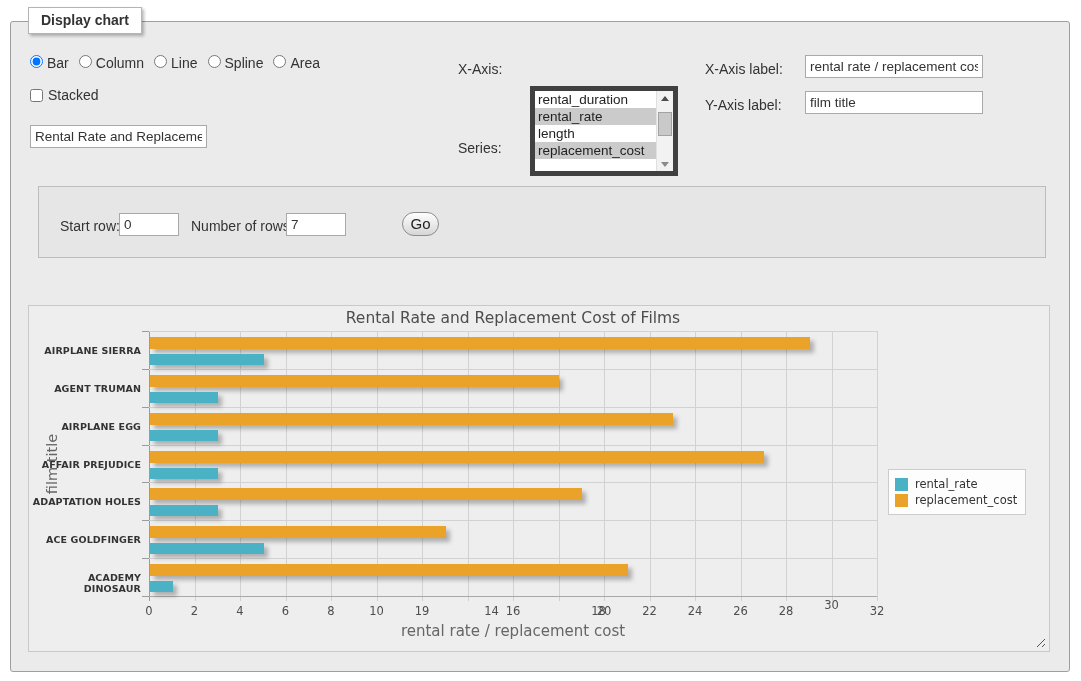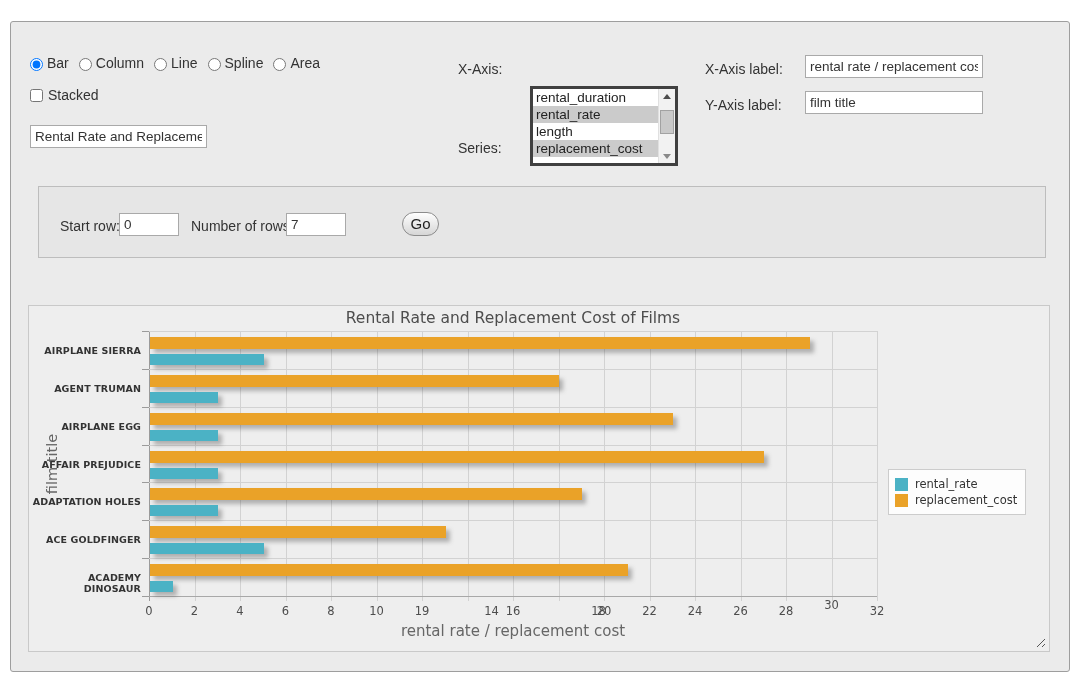--- a/index.html
+++ b/index.html
@@ -10,37 +10,37 @@
   .fieldset { position:absolute; left:10px; top:21px; width:1060px; height:651px;
               background:#ebebeb; border:1px solid #9e9e9e; border-radius:3px; }
   .legend-box { position:absolute; left:28px; top:7px; height:27px; padding:4px 12px;
                 background:#fff; border:1px solid #b5b5b5; box-shadow:2px 2px 3px rgba(0,0,0,.28);
                 font-size:14px; font-weight:bold; color:#333; z-index:5; }
 
   
   .ctl-label { position:absolute; font-size:14px; color:#333; }
   .right-al { text-align:left; }
   .radio-row { position:absolute; left:30px; top:55px; display:flex; align-items:center; font-size:14px; color:#333; }
-  .radio-row label { display:flex; align-items:flex-end; margin-right:10px; }
+  .radio-row label { display:flex; align-items:flex-start; margin-right:10px; }
   .radio-row input { margin-right:4px; }
   .check-row { position:absolute; left:30px; top:87px; display:flex; align-items:center; font-size:14px; color:#333; }
   .check-row input { margin-right:5px; }
 
   input[type=text] { background:#fff; border:1px solid #a9a9a9; font-family:"Liberation Sans",sans-serif;
                      font-size:13.5px; color:#333; padding:2px 4px; border-radius:0; }
 
   .title-input { position:absolute; left:30px; top:125px; width:177px; height:23px; }
 
   .select-box { position:absolute; left:530px; top:55px; width:153px; height:25px; background:#fff;
                 border:1px solid #a9a9a9; font-size:13.5px; color:#222; display:flex; align-items:center;
                 padding:0 6px; cursor:default; }
   .select-box .arrow { margin-left:auto; font-size:9px; color:#111; }
 
-  .listbox { position:absolute; left:530px; top:86px; width:148px; height:80px; background:#fff;
-             border:3px solid #404040; display:flex; }
+  .listbox { position:absolute; left:530px; top:86px; width:148px; height:90px; background:#fff;
+             border:5px solid #404040; display:flex; }
   .lb-items { flex:1; overflow:hidden; }
   .lb-item { height:17px; line-height:17px; font-size:13.5px; color:#222; padding:0 3px; white-space:nowrap; }
   .lb-item.selected { background:#cbcbcb; }
   .lb-scroll { width:17px; background:#f2f2f2; border-left:1px solid #e0e0e0; display:flex; flex-direction:column; align-items:center; }
   .sb-btn { width:100%; height:14px; display:flex; align-items:center; justify-content:center; }
   .tri-up { width:0; height:0; border-left:4px solid transparent; border-right:4px solid transparent; border-bottom:5px solid #4d4d4d; }
   .tri-down { width:0; height:0; border-left:4px solid transparent; border-right:4px solid transparent; border-top:5px solid #8a8a8a; }
   .sb-track { flex:1; width:100%; position:relative; }
   .sb-thumb { position:absolute; left:1px; right:1px; top:7px; height:24px; background:#c9c9c9; border:1px solid #a2a2a2; }
 
@@ -73,20 +73,21 @@
   .resize-handle { position:absolute; right:4px; bottom:4px; width:11px; height:11px;
                    background:repeating-linear-gradient(135deg,#555 0 1px,transparent 1px 3.2px);
                    clip-path:polygon(100% 0,100% 100%,0 100%); cursor:se-resize; }
 </style>
 </head>
 <body>
 
 <div id="stage">
 
   <div class="fieldset"></div>
+  <div class="legend-box">Display chart</div>
 
   <div class="radio-row" id="radio-row">
       <label>
         <input type="radio" name="charttype" checked="" style="">
         <span>Bar</span>
       </label>
       <label>
         <input type="radio" name="charttype" style="">
         <span>Column</span>
       </label>

